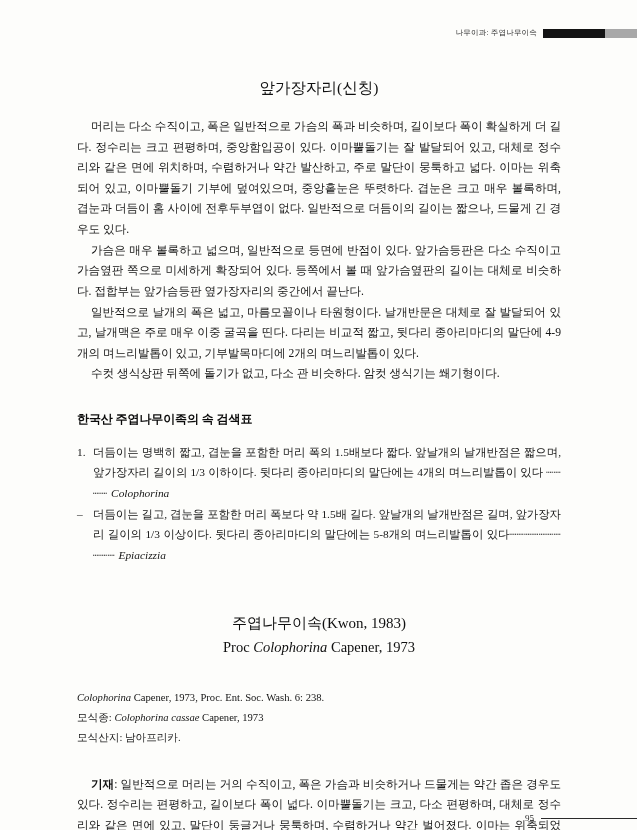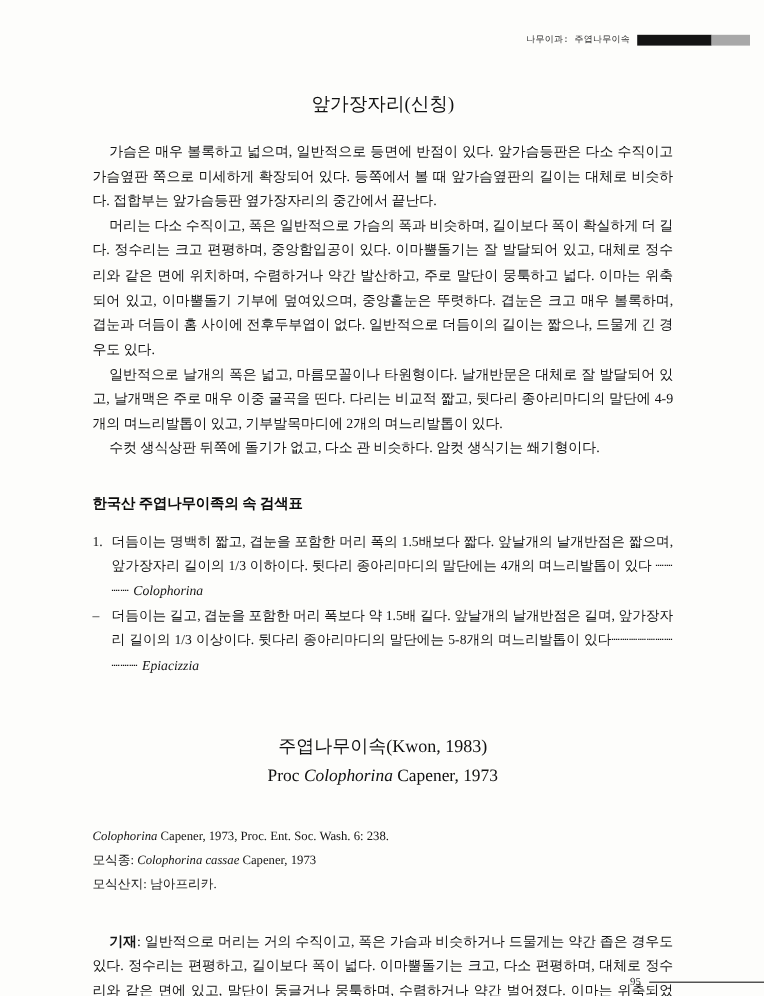--- a/index.html
+++ b/index.html
@@ -21,22 +21,21 @@
   
   .runhead {
     position: absolute;
     top: 26px;
     right: 0px;
     left: 0px;
     height: 14px;
     display: flex;
     align-items: center;
     justify-content: flex-end;
-    padding-right: 12px;
-    font-family: Liberation Mono, monospace;
+    padding-right: 0px;
   }
   .runhead-text {
     font-size: 7.5px;
     color: #2c2c2c;
     letter-spacing: 0.2px;
     white-space: nowrap;
     margin-right: 6px;
   }
   .runhead-bar-dark {
     display: inline-block;
@@ -198,22 +197,22 @@
     <span class="runhead-bar-light"></span>
   </div>
 
   <div class="content">
 
     <div class="title-block">
       <div class="title-ko">앞가장자리(신칭)</div>
     </div>
 
     <div class="para-group">
+      <p class="body">머리는 다소 수직이고, 폭은 일반적으로 가슴의 폭과 비슷하며, 길이보다 폭이 확실하게 더 길다. 정수리는 크고 편평하며, 중앙함입공이 있다. 이마뿔돌기는 잘 발달되어 있고, 대체로 정수리와 같은 면에 위치하며, 수렴하거나 약간 발산하고, 주로 말단이 뭉툭하고 넓다. 이마는 위축되어 있고, 이마뿔돌기 기부에 덮여있으며, 중앙홑눈은 뚜렷하다. 겹눈은 크고 매우 볼록하며, 겹눈과 더듬이 홈 사이에 전후두부엽이 없다. 일반적으로 더듬이의 길이는 짧으나, 드물게 긴 경우도 있다.</p>
       <p class="body">가슴은 매우 볼록하고 넓으며, 일반적으로 등면에 반점이 있다. 앞가슴등판은 다소 수직이고 가슴옆판 쪽으로 미세하게 확장되어 있다. 등쪽에서 볼 때 앞가슴옆판의 길이는 대체로 비슷하다. 접합부는 앞가슴등판 옆가장자리의 중간에서 끝난다.</p>
-      <p class="body">머리는 다소 수직이고, 폭은 일반적으로 가슴의 폭과 비슷하며, 길이보다 폭이 확실하게 더 길다. 정수리는 크고 편평하며, 중앙함입공이 있다. 이마뿔돌기는 잘 발달되어 있고, 대체로 정수리와 같은 면에 위치하며, 수렴하거나 약간 발산하고, 주로 말단이 뭉툭하고 넓다. 이마는 위축되어 있고, 이마뿔돌기 기부에 덮여있으며, 중앙홑눈은 뚜렷하다. 겹눈은 크고 매우 볼록하며, 겹눈과 더듬이 홈 사이에 전후두부엽이 없다. 일반적으로 더듬이의 길이는 짧으나, 드물게 긴 경우도 있다.</p>
       <p class="body">일반적으로 날개의 폭은 넓고, 마름모꼴이나 타원형이다. 날개반문은 대체로 잘 발달되어 있고, 날개맥은 주로 매우 이중 굴곡을 띤다. 다리는 비교적 짧고, 뒷다리 종아리마디의 말단에 4-9개의 며느리발톱이 있고, 기부발목마디에 2개의 며느리발톱이 있다.</p>
       <p class="body">수컷 생식상판 뒤쪽에 돌기가 없고, 다소 관 비슷하다. 암컷 생식기는 쐐기형이다.</p>
     </div>
 
     <h2 class="section">한국산 주엽나무이족의 속 검색표</h2>
 
     <div class="key">
       <div class="key-item">
         <span class="key-marker">1.</span>
         <span class="key-text"><span>더듬이는 명백히 짧고, 겹눈을 포함한 머리 폭의 1.5배보다 짧다. 앞날개의 날개반점은 짧으며, 앞가장자리 길이의 1/3 이하이다. 뒷다리 종아리마디의 말단에는 4개의 며느리발톱이 있다 </span><span class="dots">┈┈┈┈ </span><span class="gen">Colophorina</span></span>

